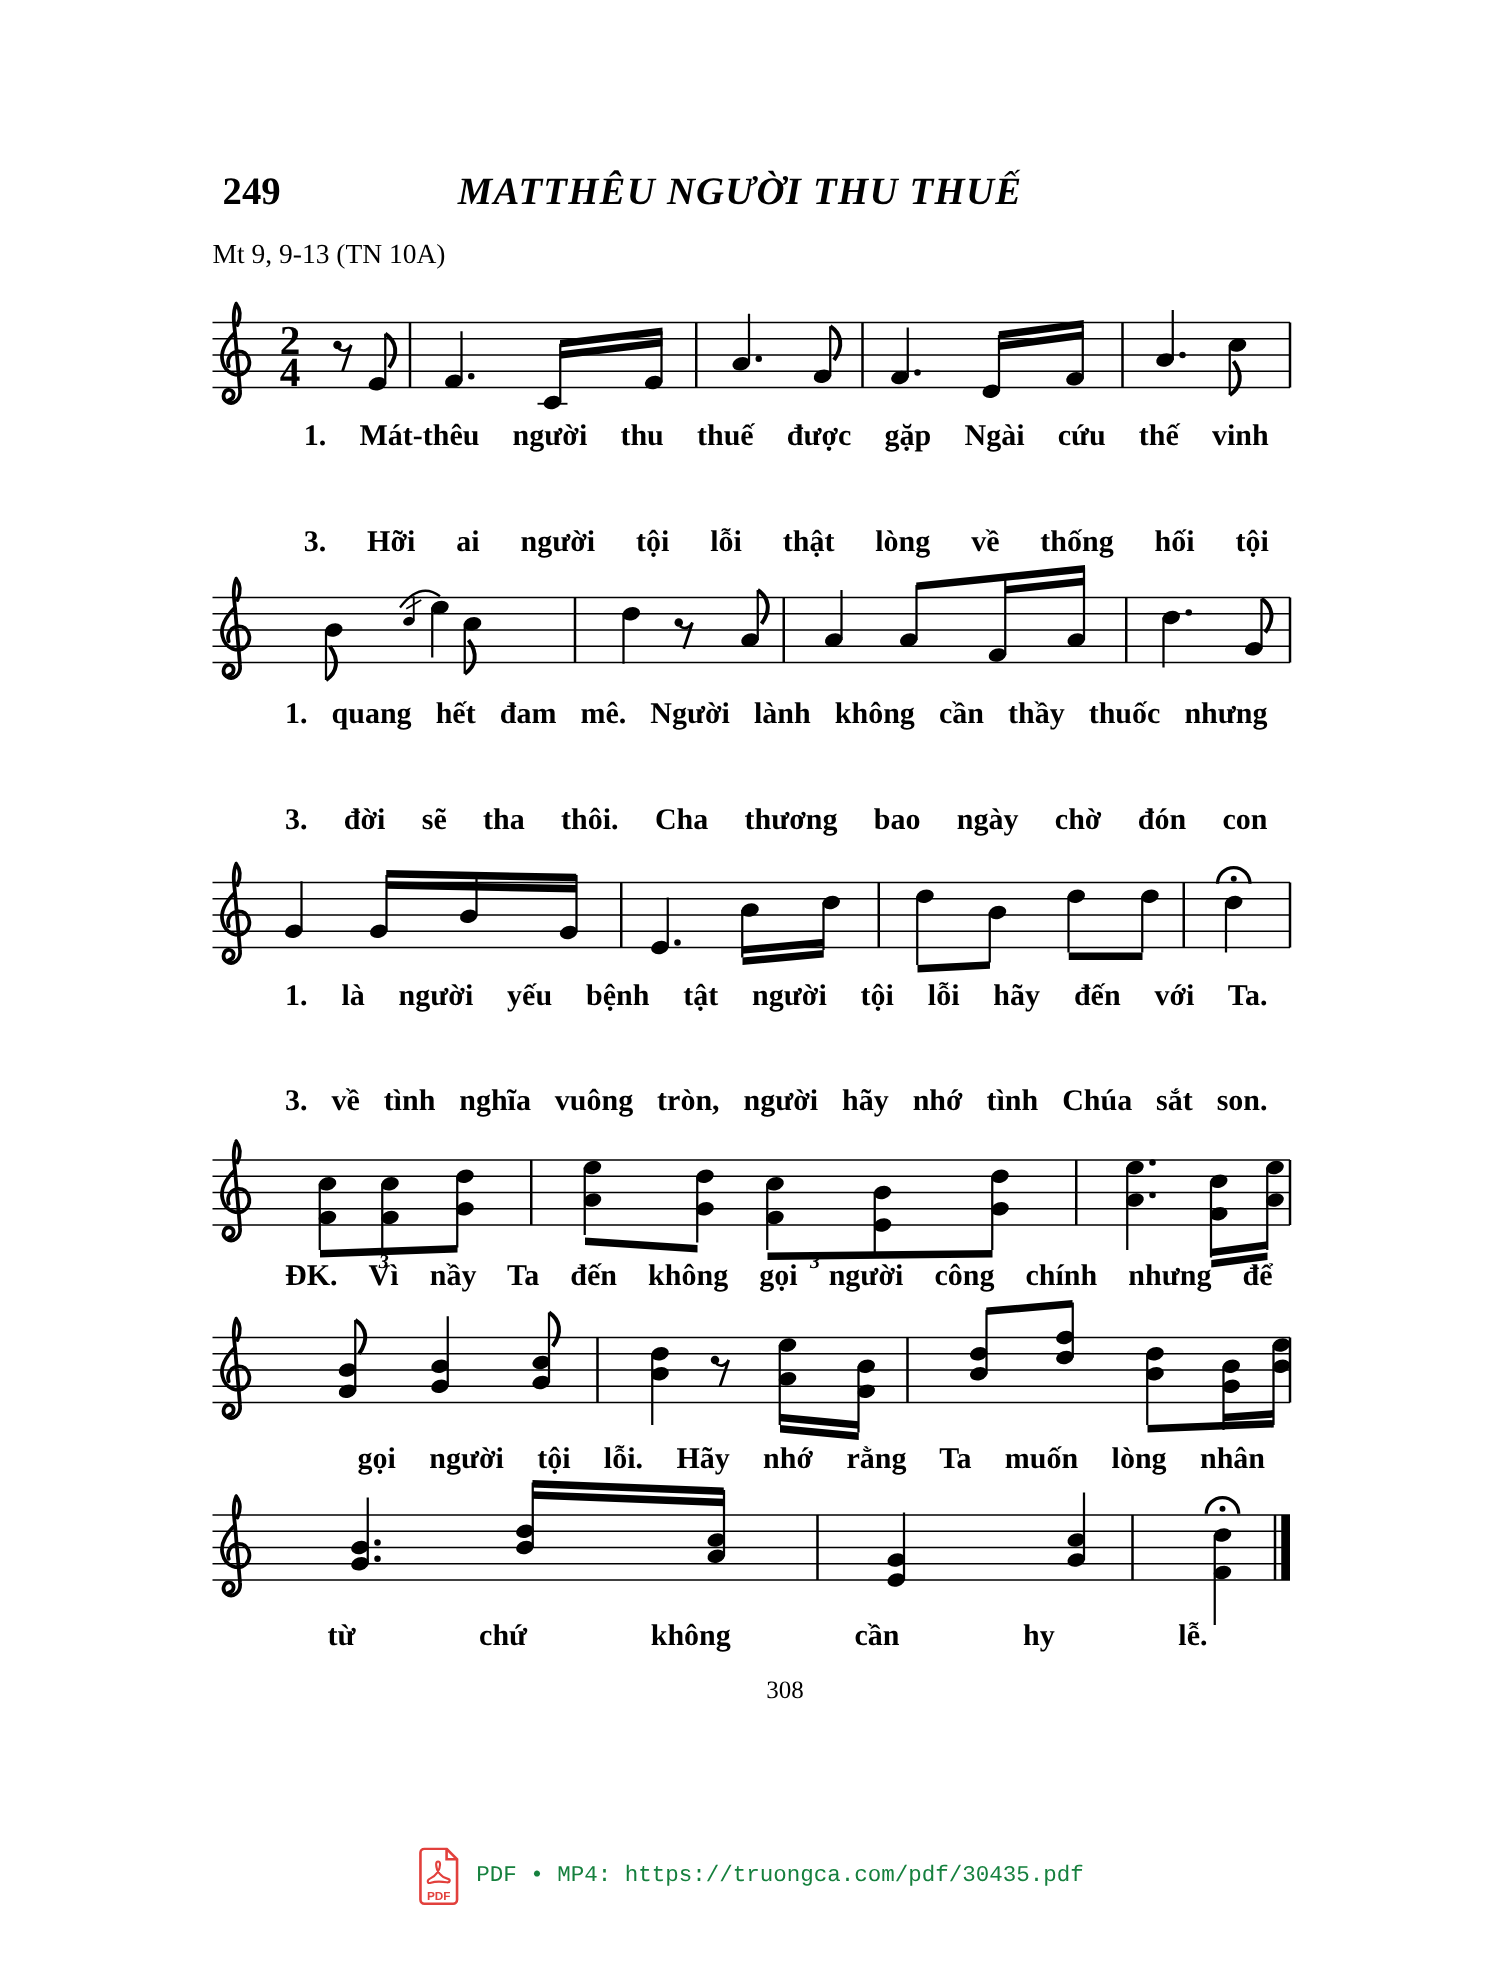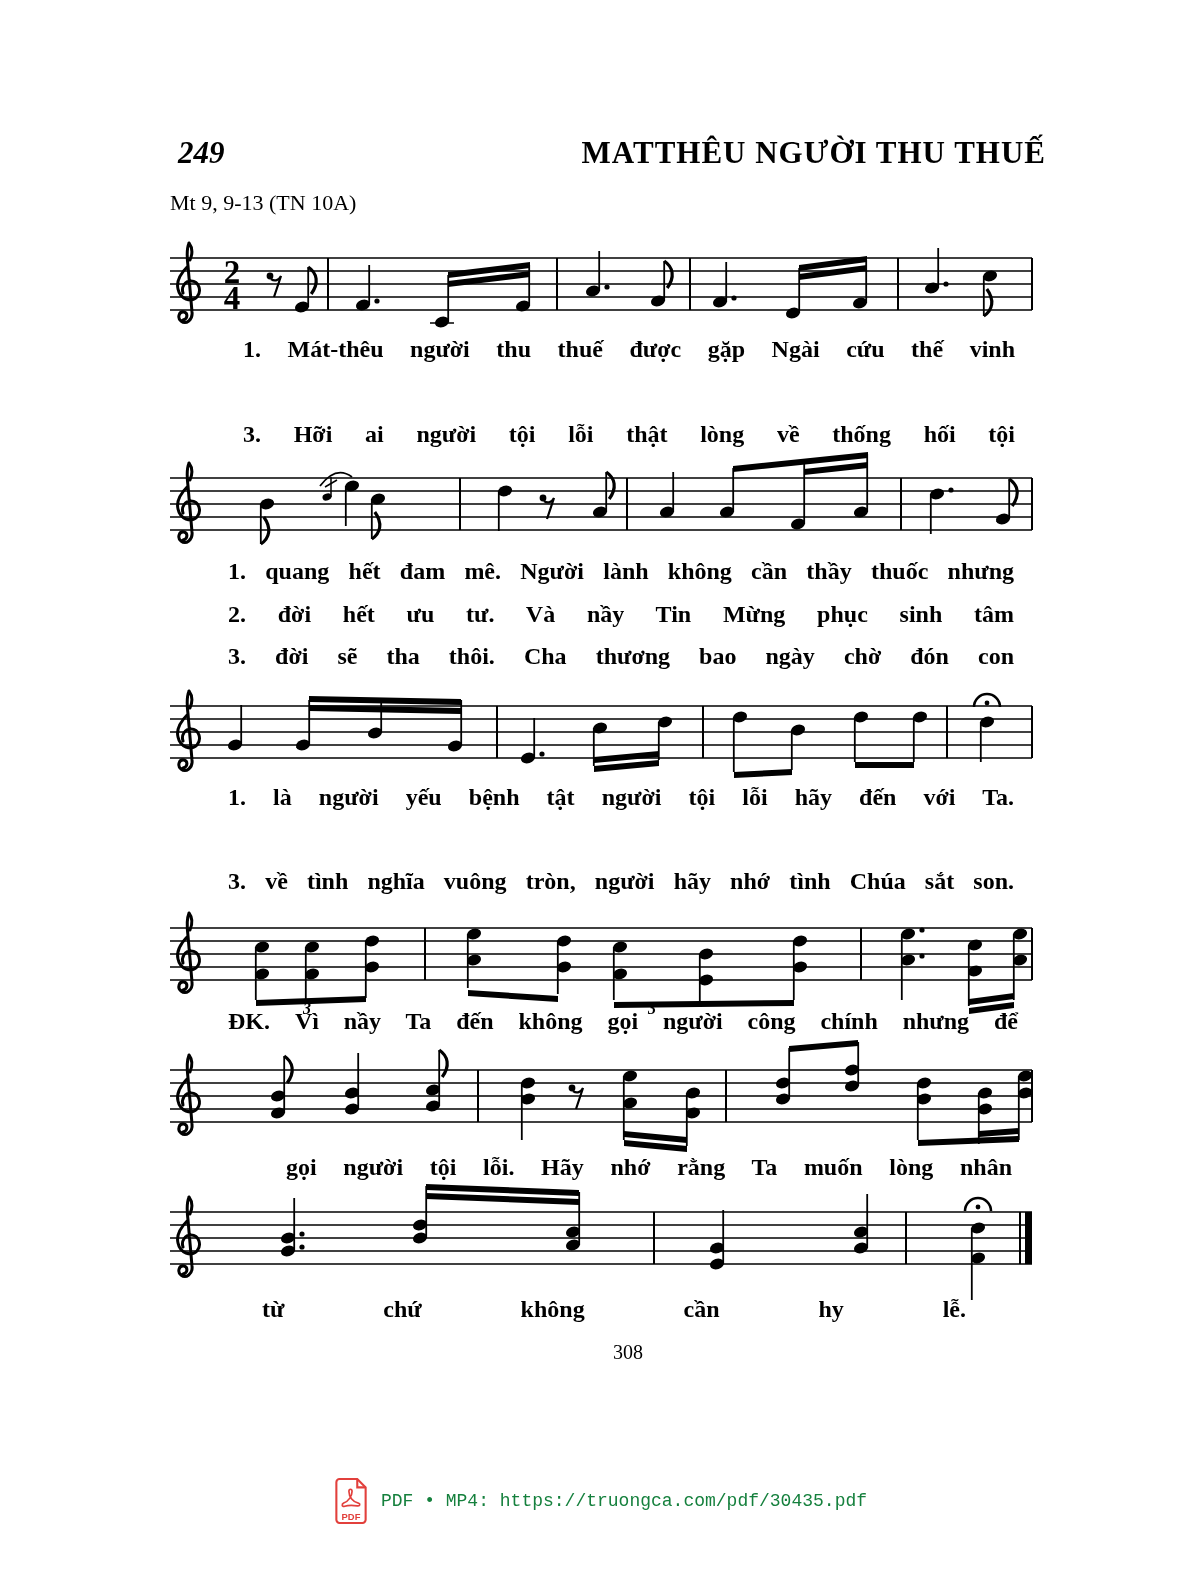--- a/index.html
+++ b/index.html
@@ -1,21 +1,21 @@
 <!DOCTYPE html>
 <html><head>
 <meta charset="utf-8">
 <style>
   html,body{margin:0;padding:0;background:#fff;}
   .page{position:relative;width:1200px;height:1575px;background:#ffffff;overflow:hidden;
         font-family:"Liberation Serif","DejaVu Serif",serif;color:#000;}
   .music{position:absolute;left:0;top:0;}
-  .song-number{position:absolute;left:178px;top:135px;font-size:31px;font-weight:bold;font-style:italic;}
-  .title{position:absolute;left:186px;top:135px;width:860px;text-align:right;
-         font-size:31px;font-weight:bold;letter-spacing:1px;}
+  .song-number{position:absolute;left:178px;top:135px;font-size:31px;font-weight:bold;}
+  .title{position:absolute;left:162px;top:135px;width:860px;text-align:center;
+         font-size:31px;font-weight:bold;letter-spacing:1px;font-style:italic;}
   .subtitle{position:absolute;left:170px;top:190px;width:860px;text-align:left;font-size:22px;}
   .lyric{position:absolute;font-size:24px;text-align:justify;text-align-last:justify;line-height:30px;font-weight:bold;}
   .pagenum{position:absolute;left:0;top:1341px;width:1200px;text-align:center;font-size:20px;padding-left:28px;}
   .footer{position:absolute;left:0;top:1478px;width:1200px;display:flex;
           justify-content:center;align-items:center;gap:12px;}
   .ftext{font-family:"Liberation Mono","DejaVu Sans Mono",monospace;font-size:18px;color:#15803d;}
   svg text.timesig{font-family:"Liberation Serif",serif;font-weight:bold;font-size:33px;}
   svg text.trip{font-family:"Liberation Serif",serif;font-style:italic;font-weight:bold;font-size:16px;}
 </style>
 </head>
@@ -312,21 +312,20 @@
     </svg>
 
   <div class="song-number">249</div>
   <div class="title">MATTHÊU NGƯỜI THU THUẾ</div>
   <div class="subtitle">Mt 9, 9-13 (TN 10A)</div>
 
   <div class="lyric" style="top:334px;left:243px;width:772px">1.&nbsp;Mát-thêu người thu thuế được gặp Ngài cứu thế vinh</div>
   <div class="lyric" style="top:419px;left:243px;width:772px">3. Hỡi ai người tội lỗi thật lòng về thống hối tội</div>
 
   <div class="lyric" style="top:556px;left:228px;width:786px">1.&nbsp;quang hết đam mê. Người lành không cần thầy thuốc nhưng</div>
-  <div class="lyric" style="top:599px;left:228px;width:786px">2. đời hết ưu tư. Và nầy Tin Mừng phục sinh tâm</div>
   <div class="lyric" style="top:641px;left:228px;width:786px">3. đời sẽ tha thôi. Cha thương bao ngày chờ đón con</div>
 
   <div class="lyric" style="top:782px;left:228px;width:786px">1.&nbsp;là người yếu bệnh tật người tội lỗi hãy đến với Ta.</div>
   <div class="lyric" style="top:866px;left:228px;width:786px">3.&nbsp;về tình nghĩa vuông tròn, người hãy nhớ tình Chúa sắt son.</div>
 
   <div class="lyric" style="top:1006px;left:228px;width:790px">ĐK.&nbsp;Vì nầy Ta đến không gọi người công chính nhưng để</div>
   <div class="lyric" style="top:1152px;left:286px;width:726px">gọi người tội lỗi. Hãy nhớ rằng Ta muốn lòng nhân</div>
   <div class="lyric" style="top:1294px;left:262px;width:704px">từ chứ không cần hy lễ.</div>
 
   <div class="pagenum">308</div>

